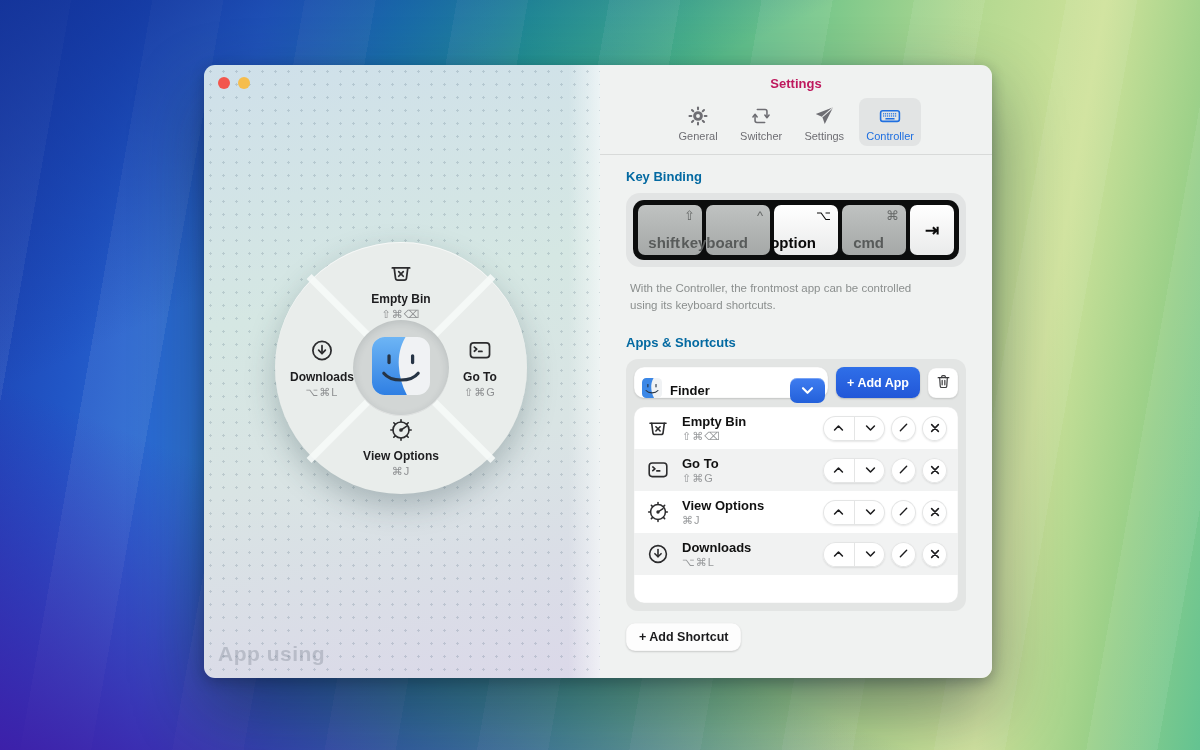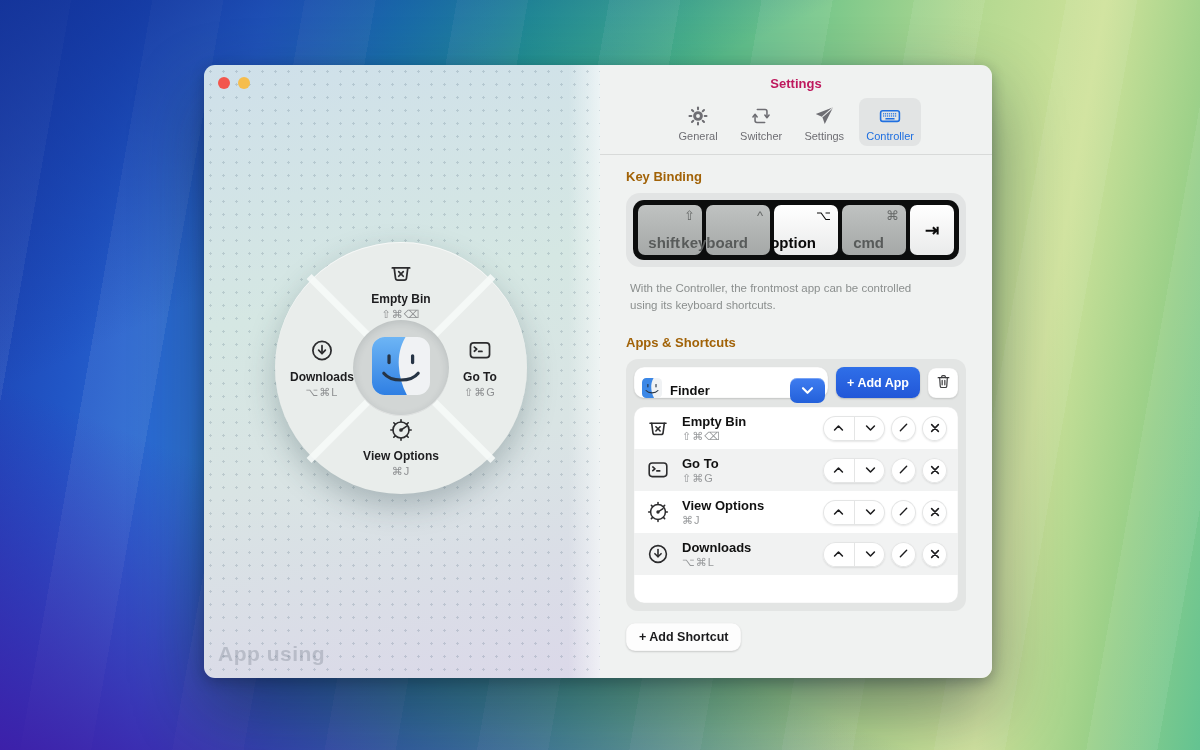--- a/index.html
+++ b/index.html
@@ -78,21 +78,21 @@
   .tab {
     display:flex; flex-direction:column; align-items:center; gap:3px;
     min-width:54px; padding:6px 7px 4px; border-radius:8px;
     color:#6e6e73; font-size:11px; cursor:default;
   }
   .tab .tab-label { line-height:1;text-align:center; }
   .tab.active { background:#e2e4e4; color:#1f6fe0; font-weight:400; }
   .tab .ticon { height:24px; display:flex; align-items:center; }
 
   .content { padding:14px 26px 0; }
-  .sec-heading { font-size:13px; font-weight:700; color:#a16207; margin-bottom:9px; }
+  .sec-heading { font-size:13px; font-weight:700; color:#0369a1; margin-bottom:9px; }
 
   
   .kb-outer { background:#e2e4e4; border-radius:14px; padding:7px; }
   .kb-bezel { background:#0c0d0d; border-radius:11px; padding:5px; display:flex; gap:4px; }
   .key {
     flex:1; height:50px; border-radius:7px; position:relative;
   }
   .key .sym { position:absolute; top:3px; right:7px; font-size:13px; }
   .key .lbl { position:absolute; bottom:4px; right:22px; font-size:15px; font-weight:600; }
   .key.inactive { background:linear-gradient(#bfc2c1,#a5a8a7); color:#585b5a; }

